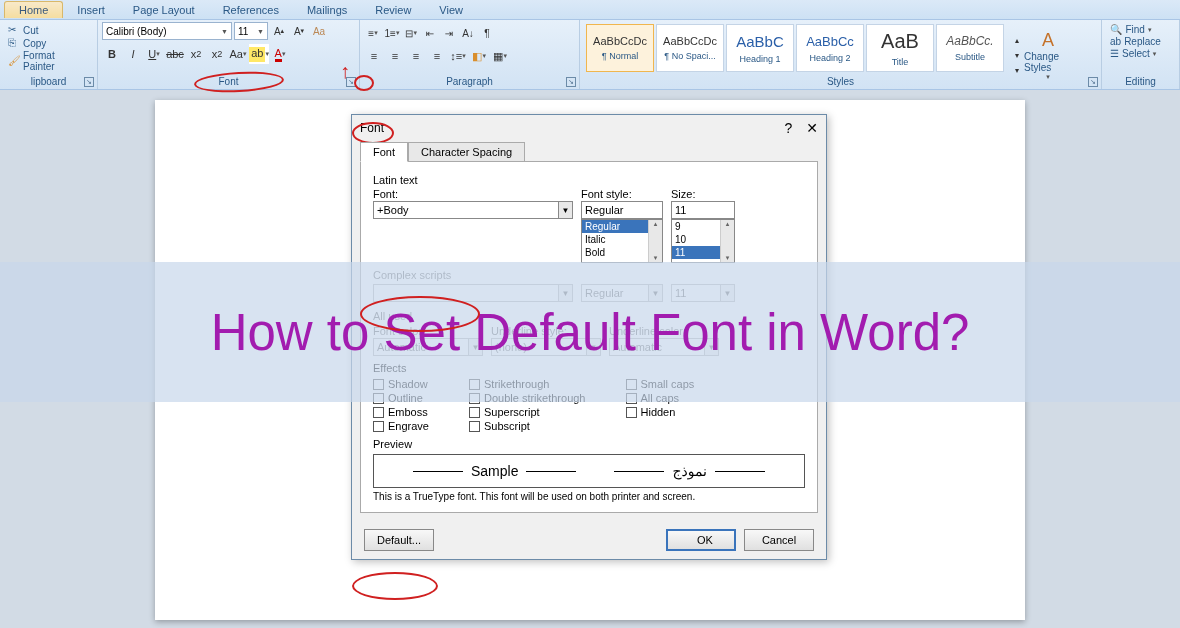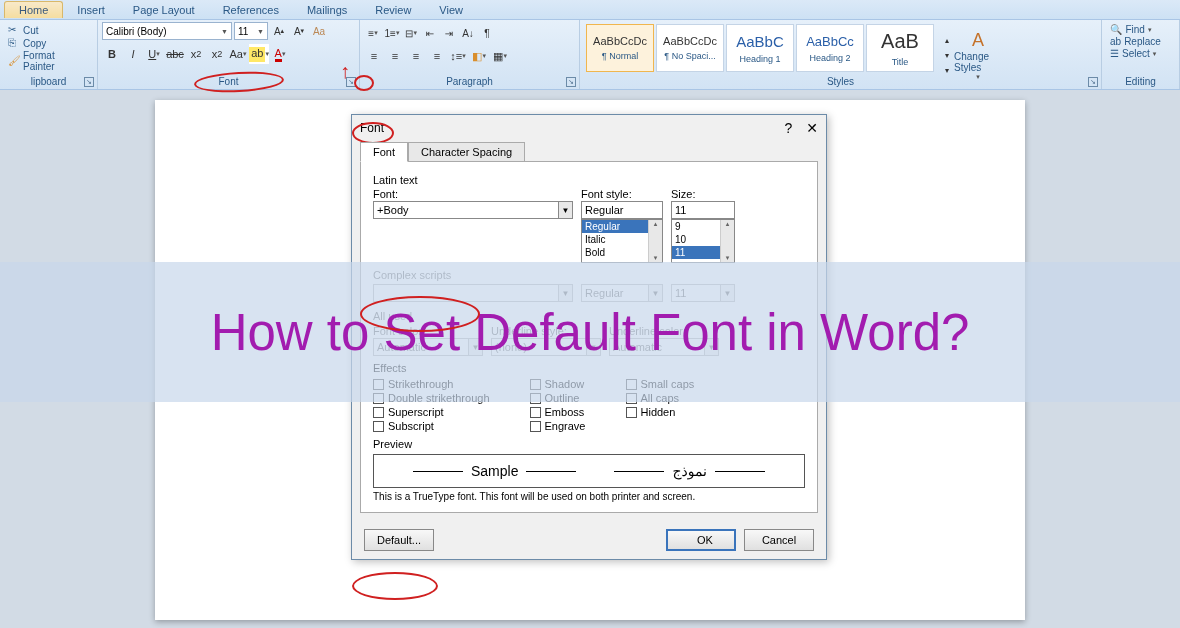--- a/index.html
+++ b/index.html
@@ -218,20 +218,24 @@
             <div class="style-name">Heading 1</div>
           </div>
           <div class="style-box">
             <div class="style-sample" style="color: rgb(42, 95, 168); font-size: 13px;">AaBbCc</div>
             <div class="style-name">Heading 2</div>
           </div>
           <div class="style-box">
             <div class="style-sample" style="color: rgb(51, 51, 51); font-size: 20px;">AaB</div>
             <div class="style-name">Title</div>
           </div>
+          <div class="style-box">
+            <div class="style-sample" style="color: rgb(85, 85, 85); font-size: 12px; font-style: italic;">AaBbCc.</div>
+            <div class="style-name">Subtitle</div>
+          </div>
         </div>
       <div style="width:14px; display:flex; flex-direction:column; justify-content:center; gap:1px;">
         <div class="tbtn sm" style="height:14px;font-size:8px">▴</div>
         <div class="tbtn sm" style="height:14px;font-size:8px">▾</div>
         <div class="tbtn sm" style="height:14px;font-size:8px">▾</div>
       </div>
       <div class="change-styles">
         <span style="font-size:18px;color:#c4722b">A</span>
         <span>Change Styles</span>
         <span class="tri">▾</span>
@@ -357,54 +361,54 @@
             <span class="lbl">Underline color:</span>
             <div class="combo">
                 <span>Automatic</span>
                 <span class="dropbtn">▼</span>
               </div>
           </div>
         </div>
 
         <div class="section-divider section-label">Effects</div>
         <div class="checks">
+          <div class="check-col" id="eff-col2">
+              <label class="chk">
+                <span class="chk-box"></span>
+                <span>Shadow</span>
+              </label>
+              <label class="chk">
+                <span class="chk-box"></span>
+                <span>Outline</span>
+              </label>
+              <label class="chk">
+                <span class="chk-box"></span>
+                <span>Emboss</span>
+              </label>
+              <label class="chk">
+                <span class="chk-box"></span>
+                <span>Engrave</span>
+              </label>
+            </div>
           <div class="check-col" id="eff-col1">
               <label class="chk">
                 <span class="chk-box"></span>
                 <span>Strikethrough</span>
               </label>
               <label class="chk">
                 <span class="chk-box"></span>
                 <span>Double strikethrough</span>
               </label>
               <label class="chk">
                 <span class="chk-box"></span>
                 <span>Superscript</span>
               </label>
               <label class="chk">
                 <span class="chk-box"></span>
                 <span>Subscript</span>
-              </label>
-            </div>
-          <div class="check-col" id="eff-col2">
-              <label class="chk">
-                <span class="chk-box"></span>
-                <span>Shadow</span>
-              </label>
-              <label class="chk">
-                <span class="chk-box"></span>
-                <span>Outline</span>
-              </label>
-              <label class="chk">
-                <span class="chk-box"></span>
-                <span>Emboss</span>
-              </label>
-              <label class="chk">
-                <span class="chk-box"></span>
-                <span>Engrave</span>
               </label>
             </div>
           <div class="check-col" id="eff-col3">
               <label class="chk">
                 <span class="chk-box"></span>
                 <span>Small caps</span>
               </label>
               <label class="chk">
                 <span class="chk-box"></span>
                 <span>All caps</span>

